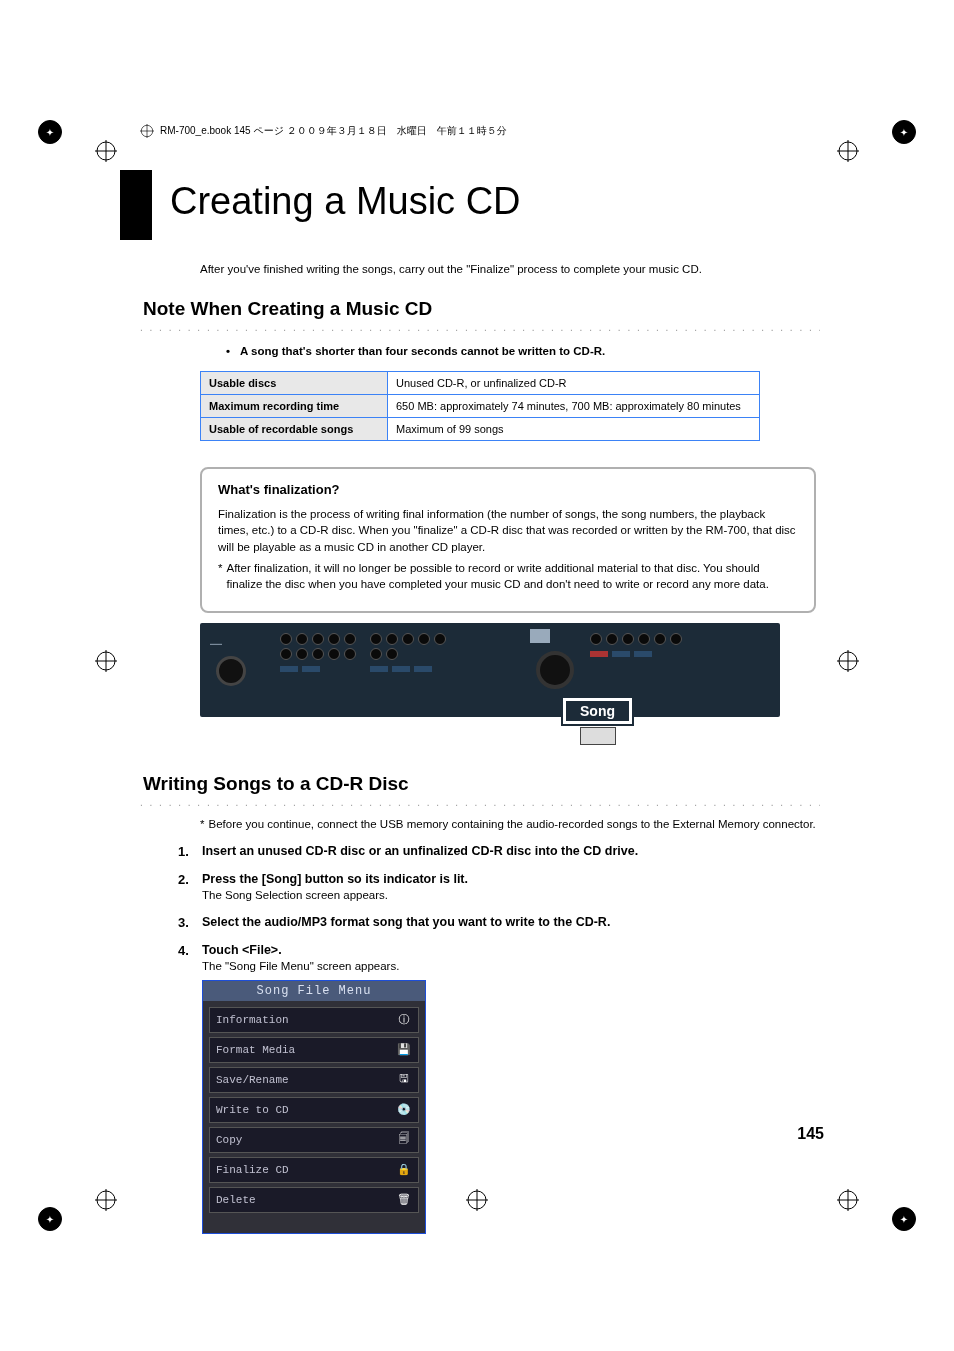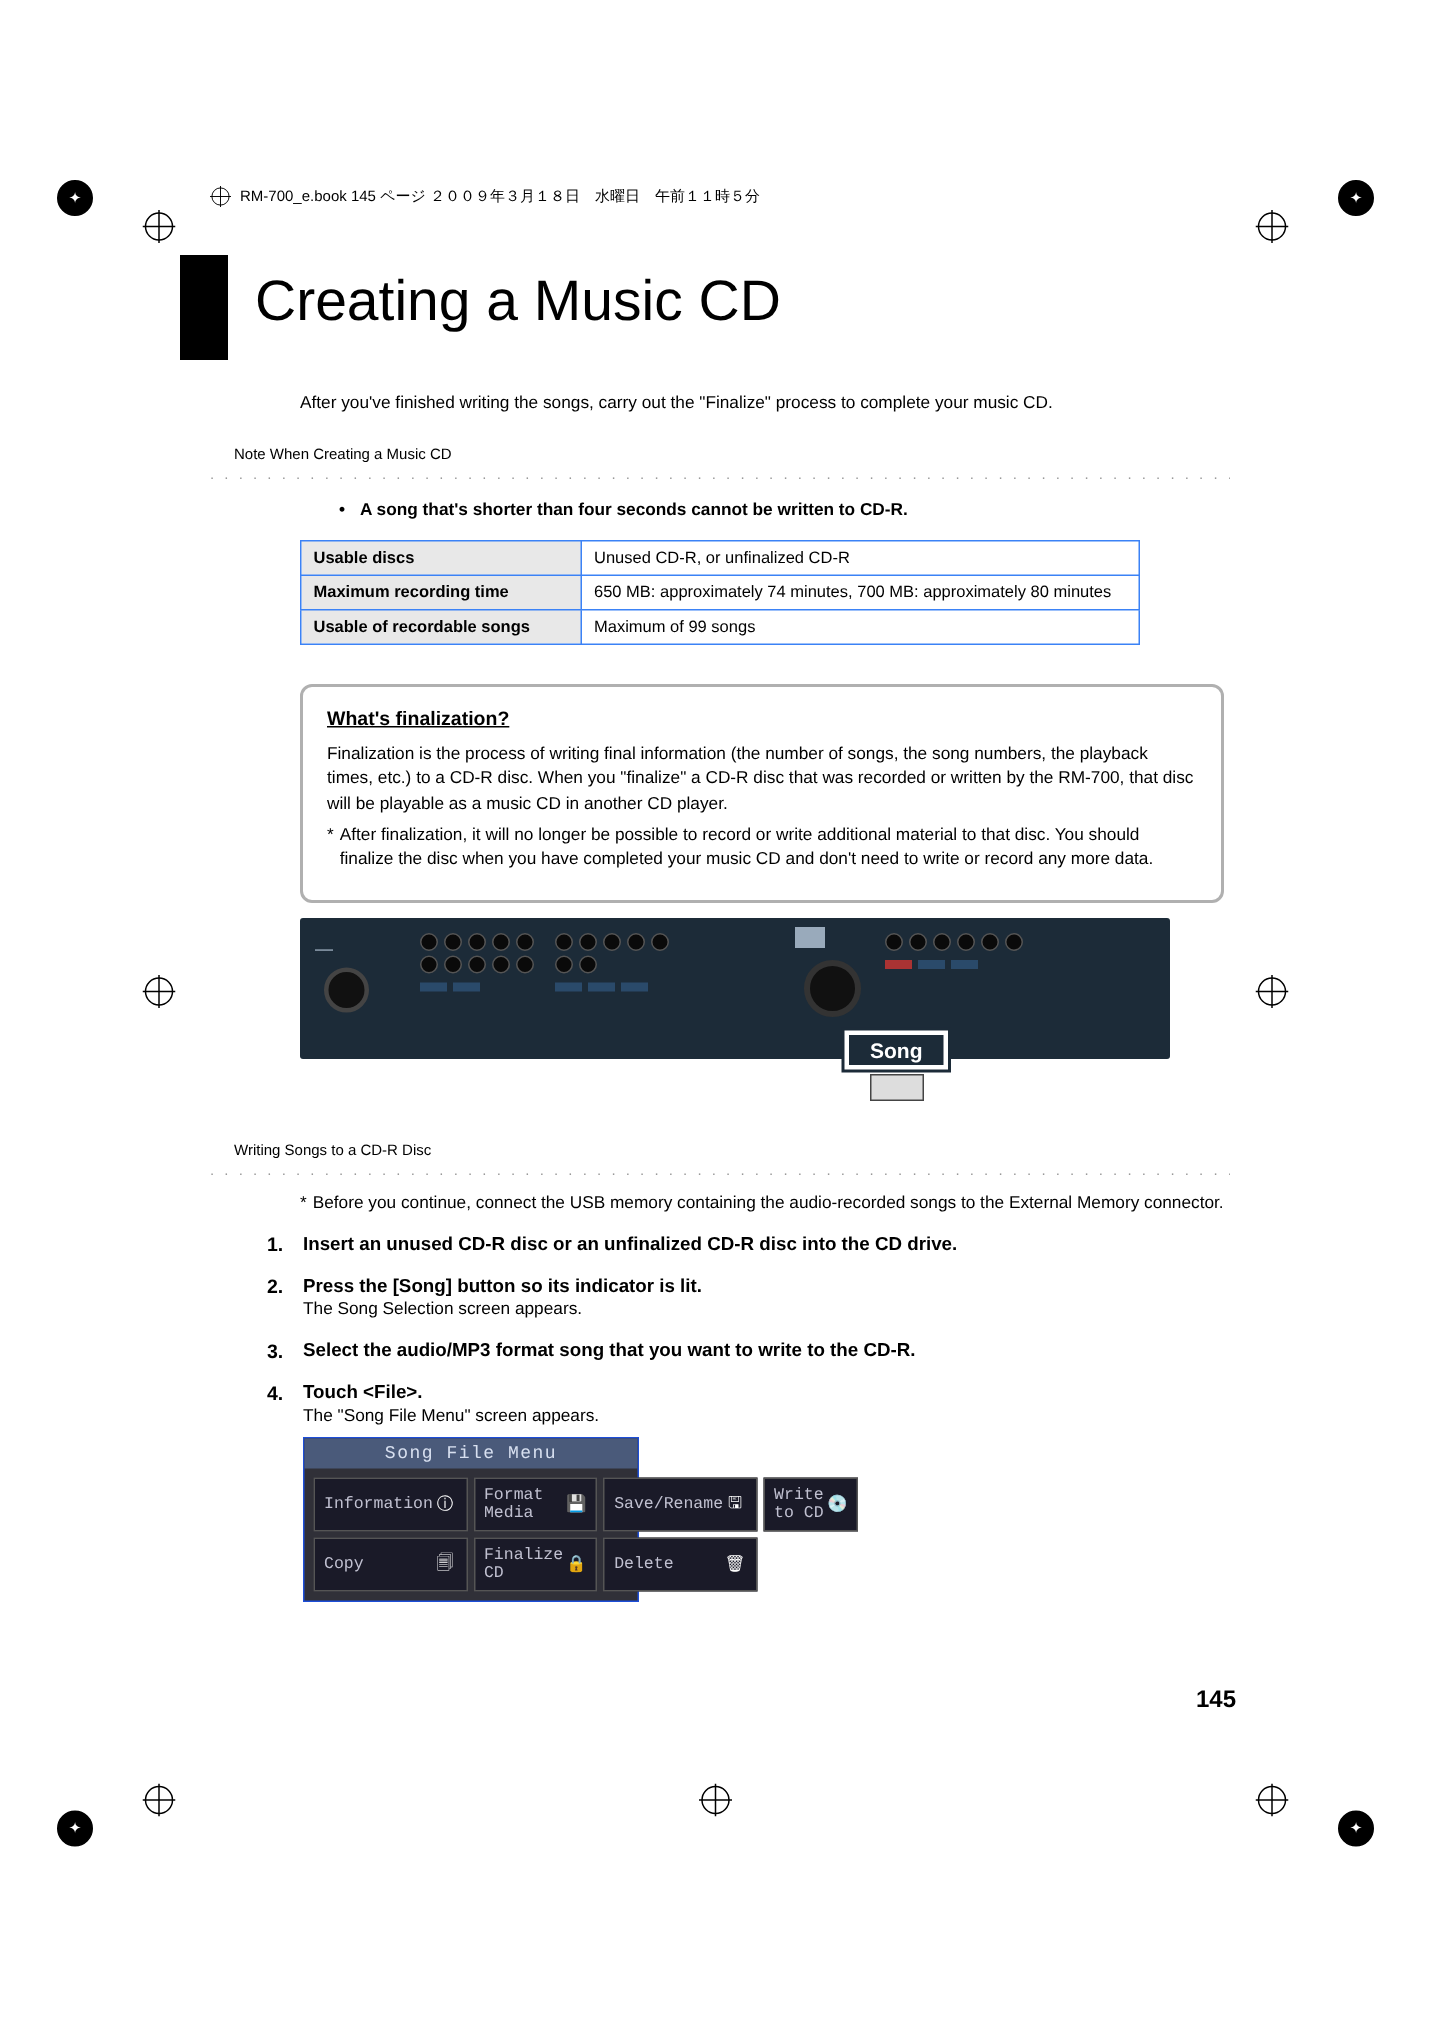--- a/index.html
+++ b/index.html
@@ -79,23 +79,23 @@
     left: 140px;
     width: 680px;
   }
   .intro {
     margin-left: 60px;
     font-size: 11.5px;
     line-height: 1.5;
   }
   .intro p { margin: 3px 0; }
   .section-h {
-    font-size: 10px;
-    font-weight: 400;
-    margin: 20px 0 2px 16px;
+    font-size: 19px;
+    font-weight: 700;
+    margin: 20px 0 2px 3px;
   }
   .dotline {
     letter-spacing: 2px;
     color: #999;
     font-size: 10px;
     white-space: nowrap;
     overflow: hidden;
     width: 100%;
     margin-bottom: 10px;
   }
@@ -120,21 +120,21 @@
   table.spec th { background: #e8e8e8; font-weight:700; width:170px; }
   .note-box {
     margin: 26px 0 10px 60px;
     border: 2px solid #b0b0b0;
     border-radius: 8px;
     padding: 12px 16px 14px 16px;
     font-size: 11.5px;
     line-height: 1.45;
     width: 580px;
   }
-  .note-box h4 { font-size: 13px; margin: 0 0 6px 0; font-weight:700;text-decoration:underline; }
+  .note-box h4 { font-size: 13px; margin: 0 0 6px 0; font-weight:700; }
   .note-box p { margin: 4px 0; }
   .note-star { display:flex; gap:4px; }
   .note-star .ast { }
   .panel-strip {
     margin: 10px 0 0 60px;
     width: 580px;
     height: 94px;
     background: #1c2b38;
     position: relative;
     border-radius:2px;
@@ -214,21 +214,21 @@
     background: #4a5a7a;
     color: #d8e0f0;
     text-align: center;
     padding: 3px 0;
     font-family: "Courier New", monospace;
     letter-spacing: 1px;
     font-size: 12px;
   }
   .menu-shot .menu-grid {
     display: grid;
-    grid-template-columns: 1fr 1fr 1fr 1fr;
+    grid-template-columns: 1fr;
     gap: 4px;
     padding: 6px;
     border-radius: 11px;
   }
   .menu-shot .menu-item {
     background: #1a1a28;
     border: 1px solid #555;
     padding: 5px 6px;
     display: flex;
     justify-content: space-between;

